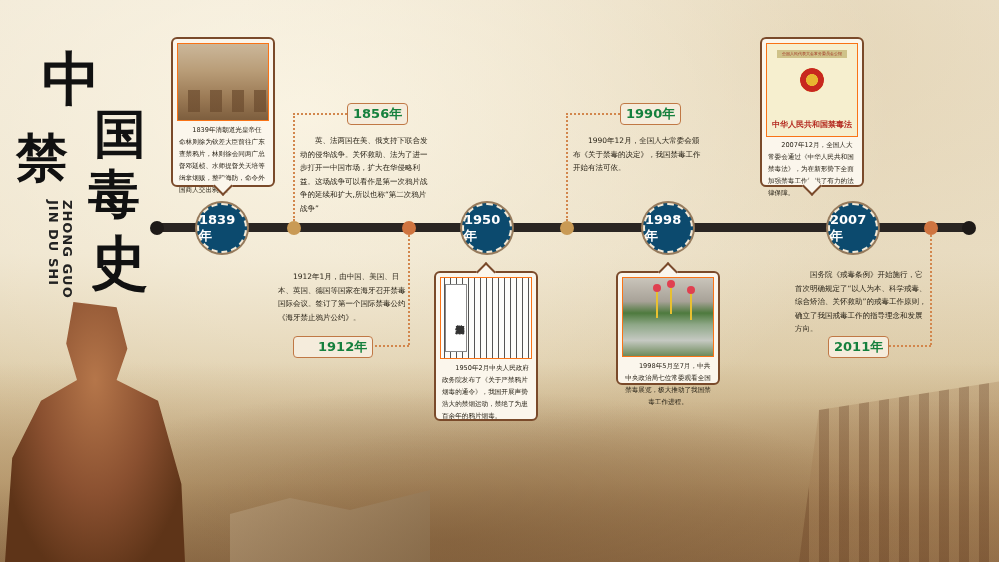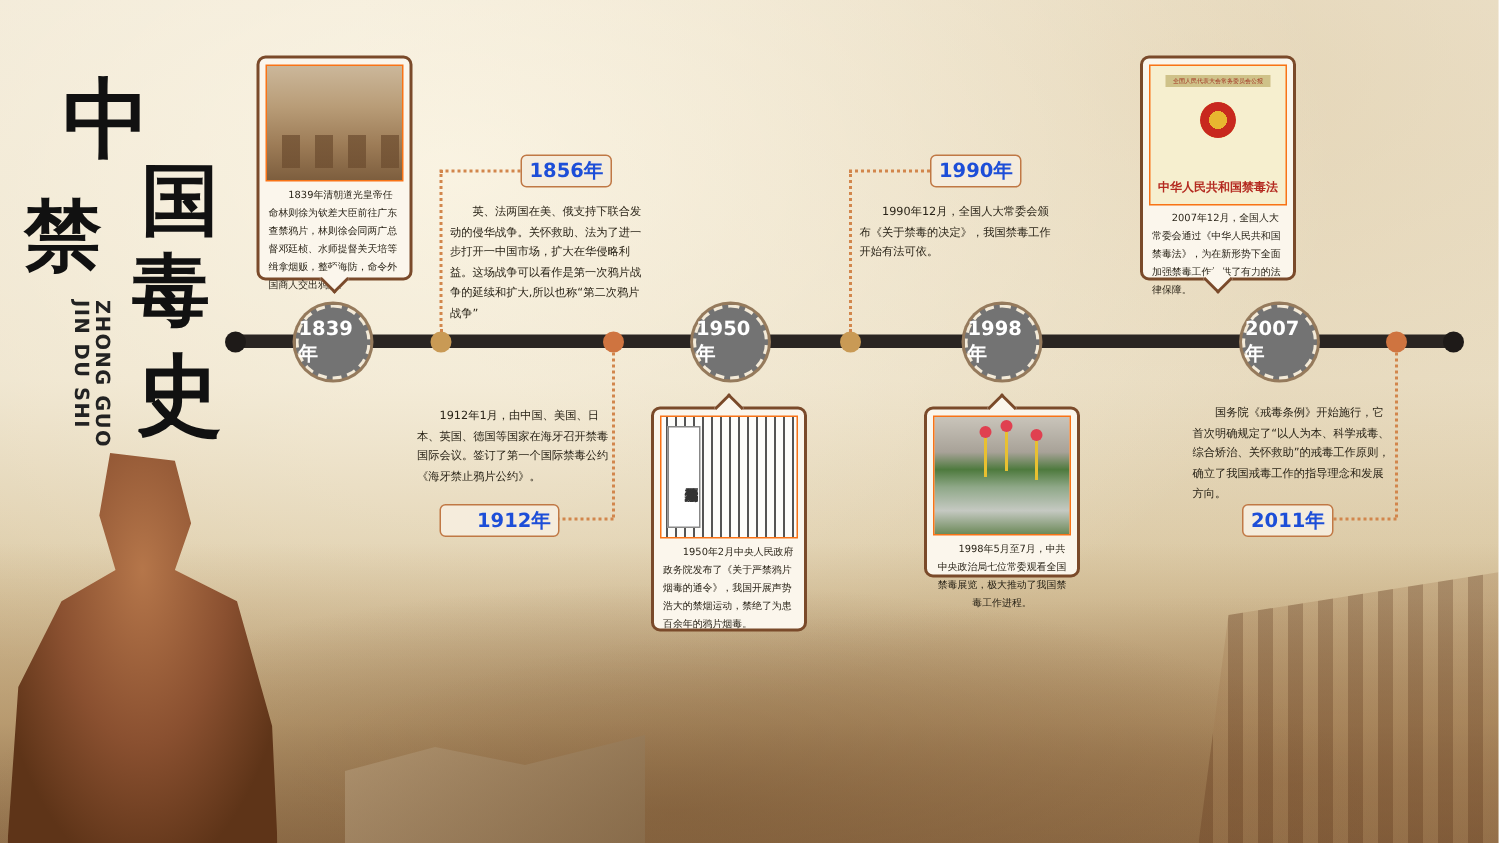--- a/index.html
+++ b/index.html
@@ -47,32 +47,32 @@
     writing-mode:vertical-rl; font-size:13px; font-weight:bold; color:#222;
     letter-spacing:1px; line-height:14px;
   }
   .timeline-bar {
     position:absolute; left:155px; top:223px; width:815px; height:9px;
     background:#2a2522; border-radius:4px;
   }
   .end-dot { position:absolute; width:14px; height:14px; border-radius:50%; background:#1e1a18; top:221px; }
   .year-circle {
     position:absolute; width:50px; height:50px; border-radius:50%;
-    background:#737373; border:2px dashed #f3ead8; box-shadow:0 0 0 2px #957a5c;
+    background:#0c4a6e; border:2px dashed #f3ead8; box-shadow:0 0 0 2px #957a5c;
     color:#fff; font-size:13px; font-weight:bold;
     display:flex; align-items:center; justify-content:center; top:203px;
   }
   .small-dot { position:absolute; width:14px; height:14px; border-radius:50%; top:221px; }
   .dot-gold { background:#c99a55; }
   .dot-orange { background:#cf7440; }
   .vdash { position:absolute; border-left:2px dotted #d2864c; width:0; }
   .hdash { position:absolute; border-top:2px dotted #d2864c; height:0; }
   .year-tag {
     position:absolute; padding:1px 5px; border:1.5px solid #c07845; border-radius:4px;
-    background:#f5ecdc; color:#1d4ed8; font-size:13px; font-weight:bold;
+    background:#f5ecdc; color:#15803d; font-size:13px; font-weight:bold;
   }
   .desc { position:absolute; font-size:7.5px; line-height:13.5px; color:#2a2418; text-indent:2em; }
   .card {
     position:absolute; background:#fbf6ec; border:2px solid #7a4a2a; border-radius:6px;
     padding:4px;
   }
   .card-img { width:100%; border:1px solid #f97316; }
   .card-text { font-size:6.6px; line-height:12px; color:#2a2418; text-indent:2em; margin-top:3px; padding:0 2px; }
   .pointer-down {
     position:absolute; bottom:-8px; left:50%; margin-left:-7px; width:14px; height:14px;

